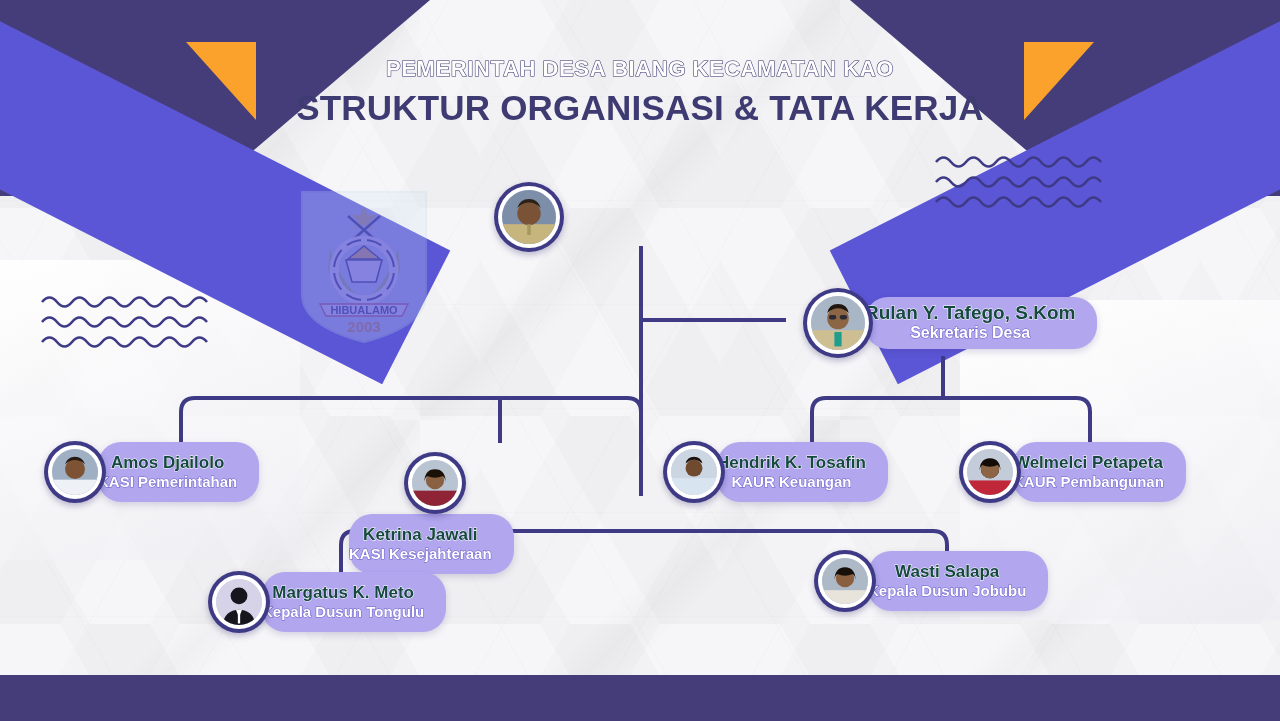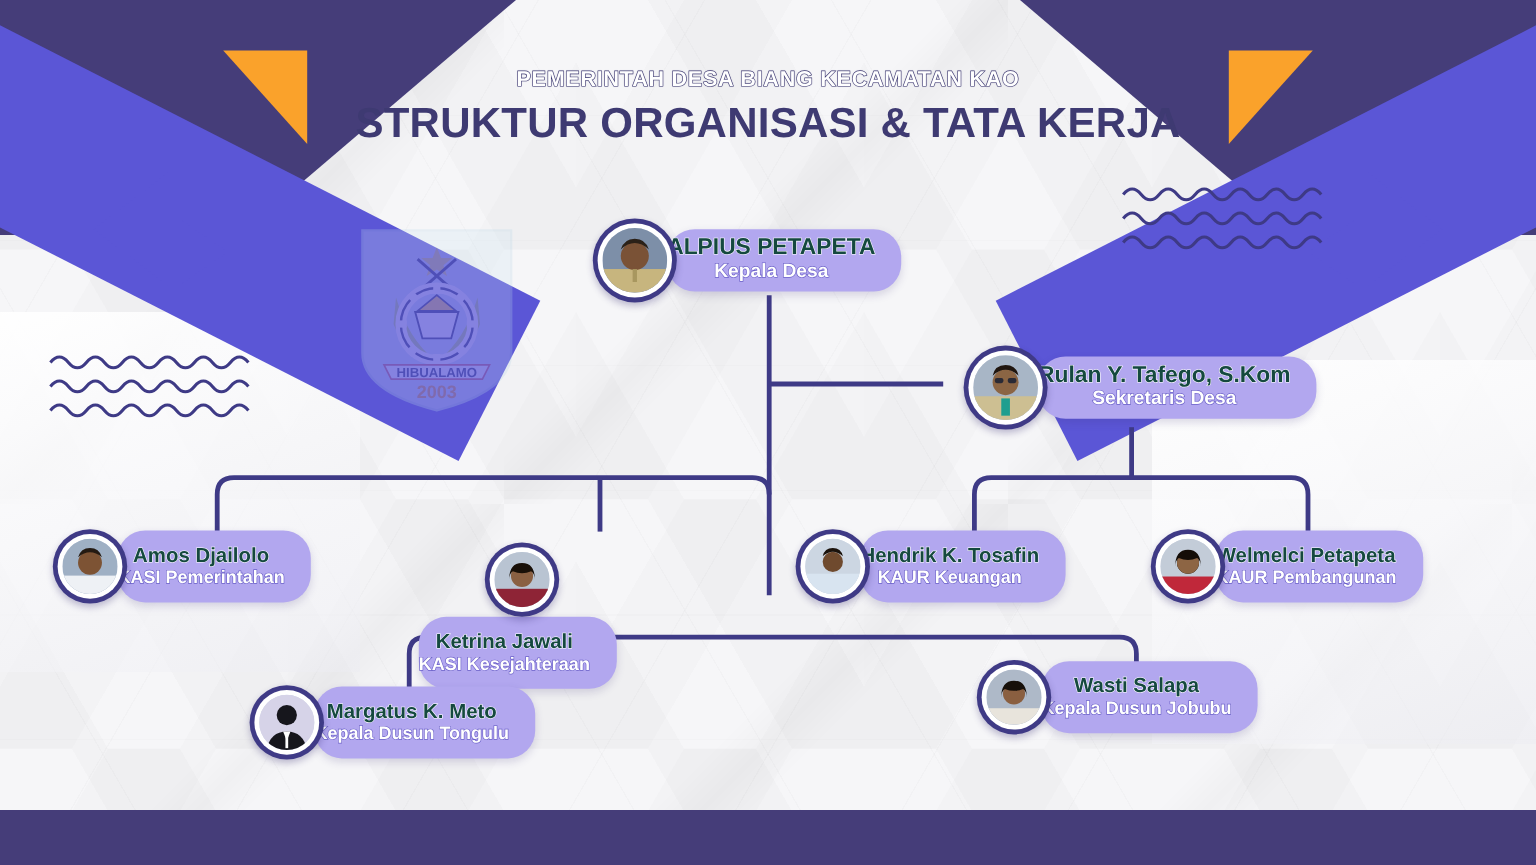--- a/index.html
+++ b/index.html
@@ -114,21 +114,21 @@
     position:absolute; left:296px; top:186px;
     width:136px; height:160px;
     opacity:.26;
     pointer-events:none;
   }
 
   
   .header { position:absolute; top:0; left:0; width:1280px; text-align:center; }
   .subtitle {
     margin-top:56px;
-    font-size:18px; font-weight:bold; letter-spacing:.6px;
+    font-size:22px; font-weight:bold; letter-spacing:.6px;
     color:#ffffff;
     -webkit-text-stroke:1px #3e3a72;
     paint-order:stroke fill;
     text-shadow:0 0 1px #3e3a72;
   }
   .maintitle {
     margin-top:6px;
     font-size:35px; font-weight:bold; letter-spacing:.2px;
     color:#3e3a72;
   }
@@ -299,24 +299,20 @@
       <div class="face">
         <svg viewBox="0 0 60 60">
             <rect width="60" height="60" fill="#7d8fa8"></rect>
           <rect y="38" width="60" height="22" fill="#c7b57e"></rect>
           <circle cx="30" cy="26" r="13" fill="#7a5236"></circle>
           <path d="M17,20 q13,-12 26,0 q-3,-10 -13,-10 q-10,0 -13,10z" fill="#2b2118"></path>
           <rect x="28" y="38" width="4" height="12" fill="#a8975f"></rect>
         </svg>
       </div>
     </div>
-    <div class="pill">
-      <div class="nm">ALPIUS PETAPETA</div>
-      <div class="rl">Kepala Desa</div>
-    </div>
   </div>
 
   <div class="node lead" style="left:803px; top:288px;">
     <div class="avatar-wrap">
       <div class="ring-outer"></div>
         <div class="ring-inner"></div>
       <div class="face">
         <svg viewBox="0 0 60 60">
             <rect width="60" height="60" fill="#a8b6c6"></rect>
           <rect y="38" width="60" height="22" fill="#cdbf92"></rect>

